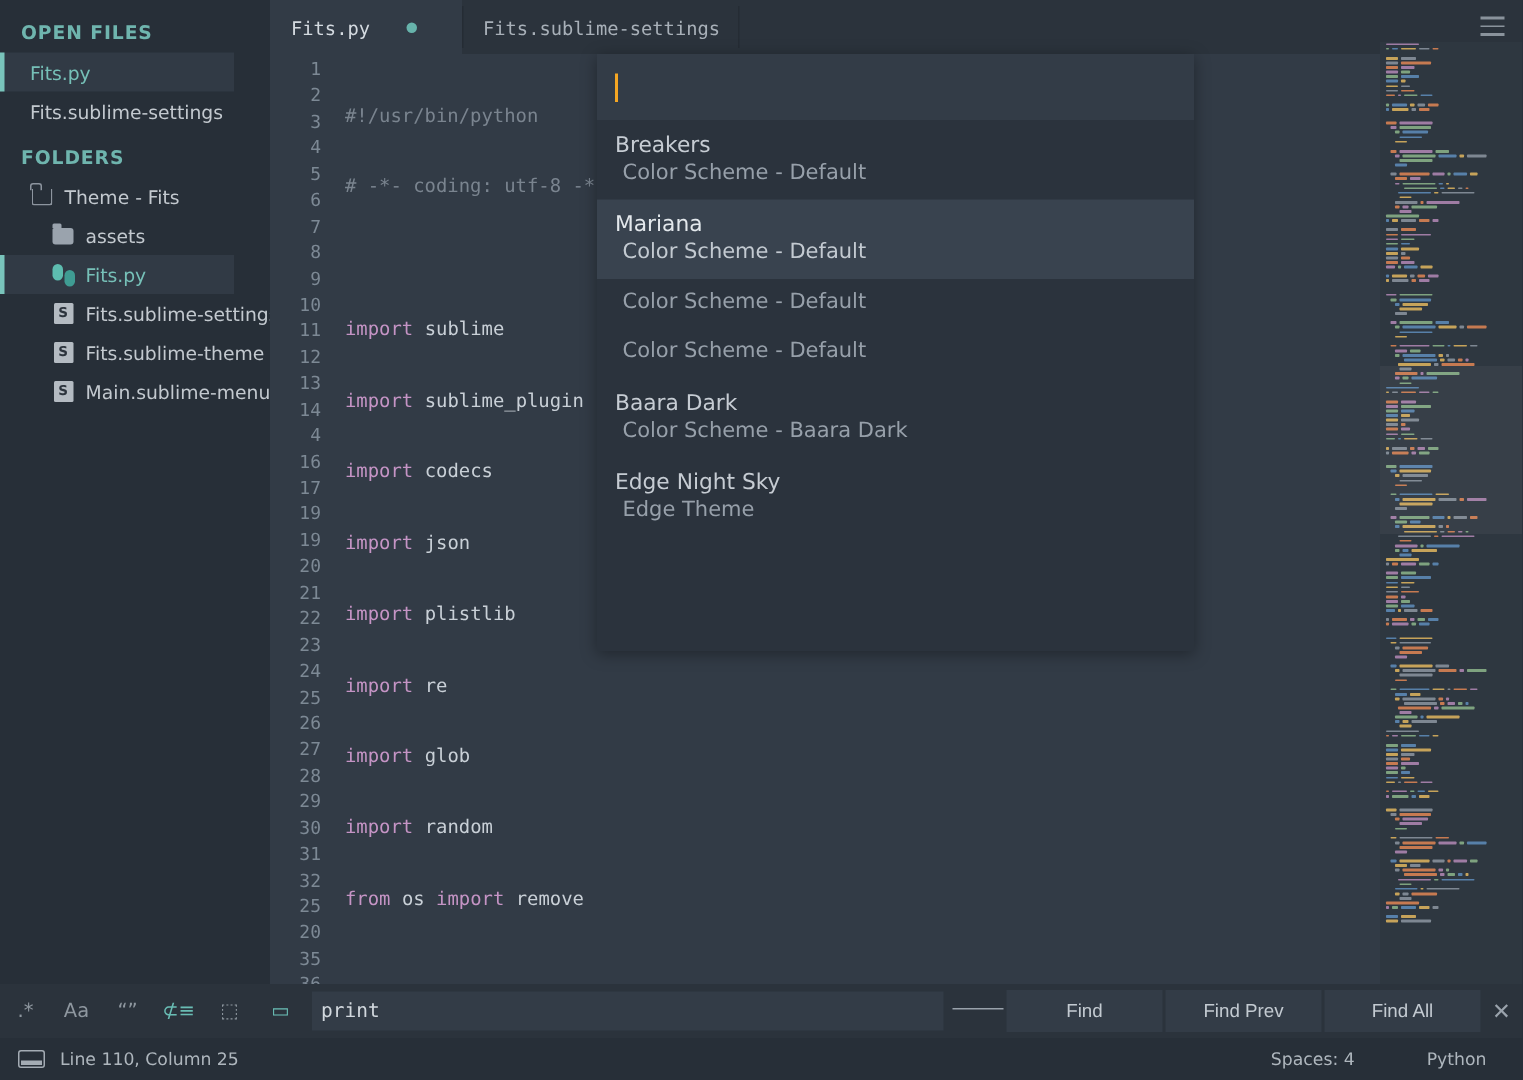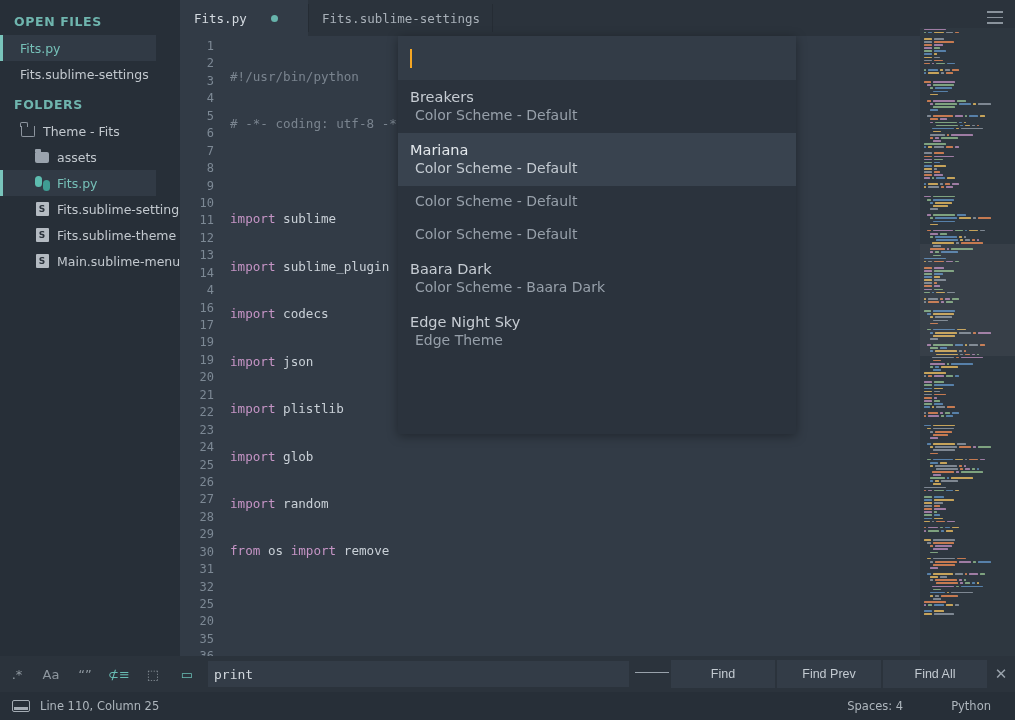--- a/index.html
+++ b/index.html
@@ -264,20 +264,21 @@
       </div>
     <div id="code">
       <div class="ln"><span class="cm">#!/usr/bin/python</span></div>
       <div class="ln"><span class="cm"># -*- coding: utf-8 -*-</span></div>
       <div class="ln"></div>
       <div class="ln"><span class="k">import</span> <span class="pln">sublime</span></div>
       <div class="ln"><span class="k">import</span> <span class="pln">sublime_plugin</span></div>
       <div class="ln"><span class="k">import</span> <span class="pln">codecs</span></div>
       <div class="ln"><span class="k">import</span> <span class="pln">json</span></div>
       <div class="ln"><span class="k">import</span> <span class="pln">plistlib</span></div>
+      <div class="ln"><span class="k">import</span> <span class="pln">re</span></div>
       <div class="ln"><span class="k">import</span> <span class="pln">glob</span></div>
       <div class="ln"><span class="k">import</span> <span class="pln">random</span></div>
       <div class="ln"><span class="k">from</span> <span class="pln">os</span> <span class="k">import</span> <span class="pln">remove</span></div>
       <div class="ln"></div>
       
       
       
       
       
       

